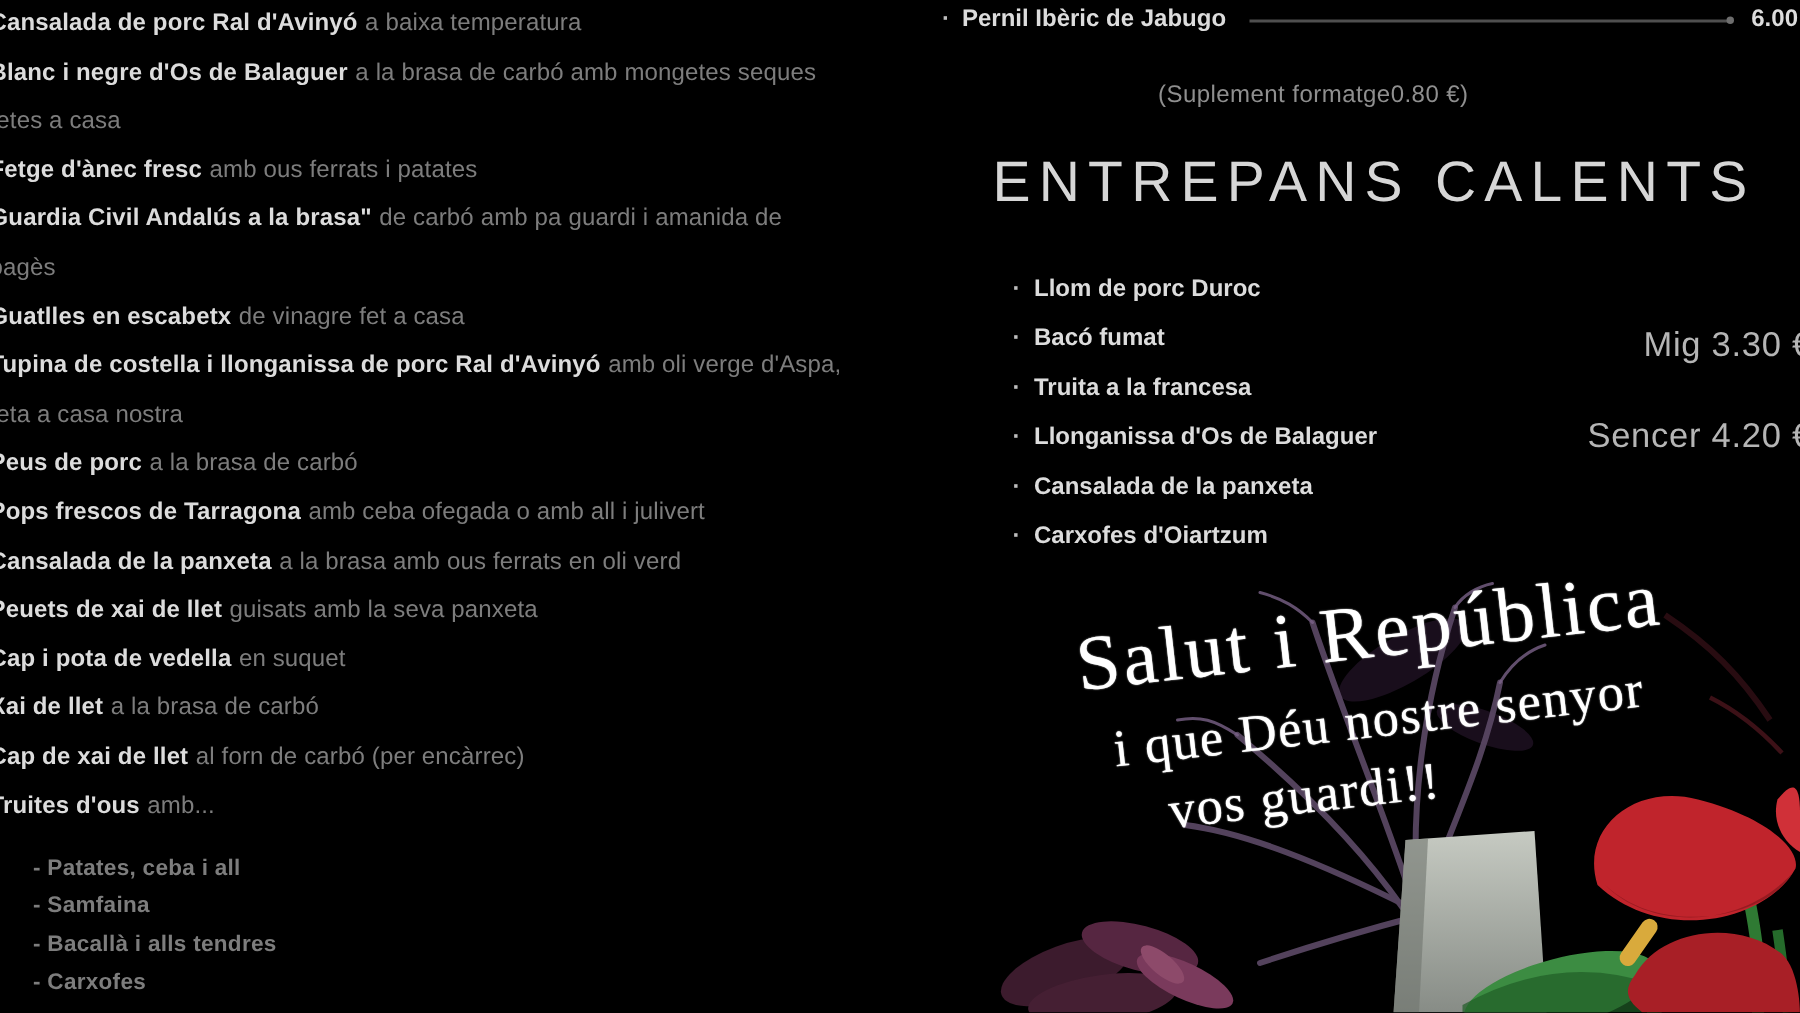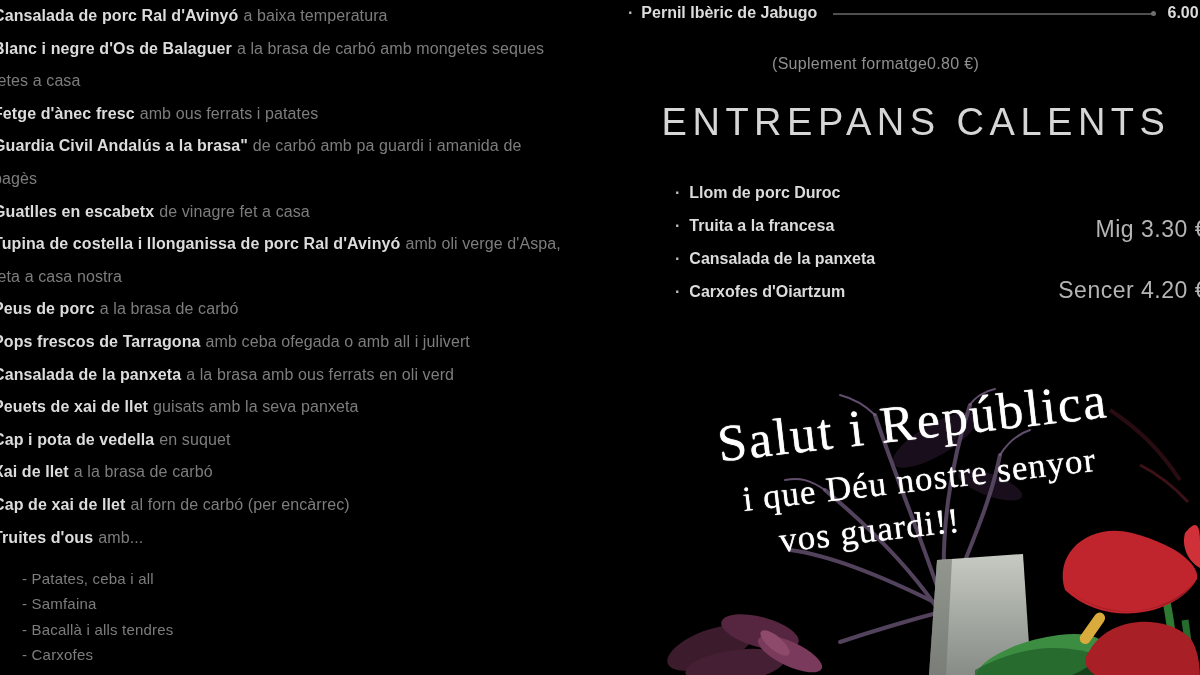--- a/index.html
+++ b/index.html
@@ -13,21 +13,21 @@
     position:absolute;left:-7px;top:0;width:572px;
     font-size:16px;line-height:32.6px;letter-spacing:.1px;
   }
   .left-col p{margin:0;}
   .dish-name{font-weight:bold;color:#dcdcdc;}
   .dish-desc{color:#7d7d7d;margin-left:5px;margin-top:28px;}
   .truites-variants{
     position:absolute;left:22px;top:566px;
     font-size:15px;line-height:25.3px;color:#7d7d7d;letter-spacing:.2px;
   }
-  .truites-variants p{margin:0;}
+  .truites-variants p{margin:0;font-weight:bold;}
   
   .pernil-row{
     position:absolute;left:628px;right:-12px;top:4px;
     display:flex;align-items:center;
     font-size:16px;font-weight:bold;color:#dcdcdc;white-space:nowrap;
   }
   .pernil-row .bullet{margin-right:8px;color:#bdbdbd;}
   .leader{
     flex:1 1 auto;height:2px;background:#4f4f4f;
     margin:2px 14px 0 16px;position:relative;align-self:center;
@@ -106,21 +106,23 @@
 
 <div class="suplement">
   <span>(Suplement formatge</span>
   <span>0.80 €)</span>
 </div>
 
 <h1 class="section-heading">ENTREPANS CALENTS</h1>
 
 <div class="sandwich-list">
   <p><span class="bullet">·</span><span>Llom de porc Duroc</span></p>
+  <p><span class="bullet">·</span><span>Bacó fumat</span></p>
   <p><span class="bullet">·</span><span>Truita a la francesa</span></p>
+  <p><span class="bullet">·</span><span>Llonganissa d'Os de Balaguer</span></p>
   <p><span class="bullet">·</span><span>Cansalada de la panxeta</span></p>
   <p><span class="bullet">·</span><span>Carxofes d'Oiartzum</span></p>
 </div>
 
 <div class="price-mig">Mig 3.30 €</div>
 <div class="price-sencer">Sencer 4.20 €</div>
 
 <svg class="photo" viewBox="0 0 560 305" xmlns="http://www.w3.org/2000/svg">
   <defs>
     <linearGradient id="vasegrad" x1="0" y1="0" x2="0" y2="1">

